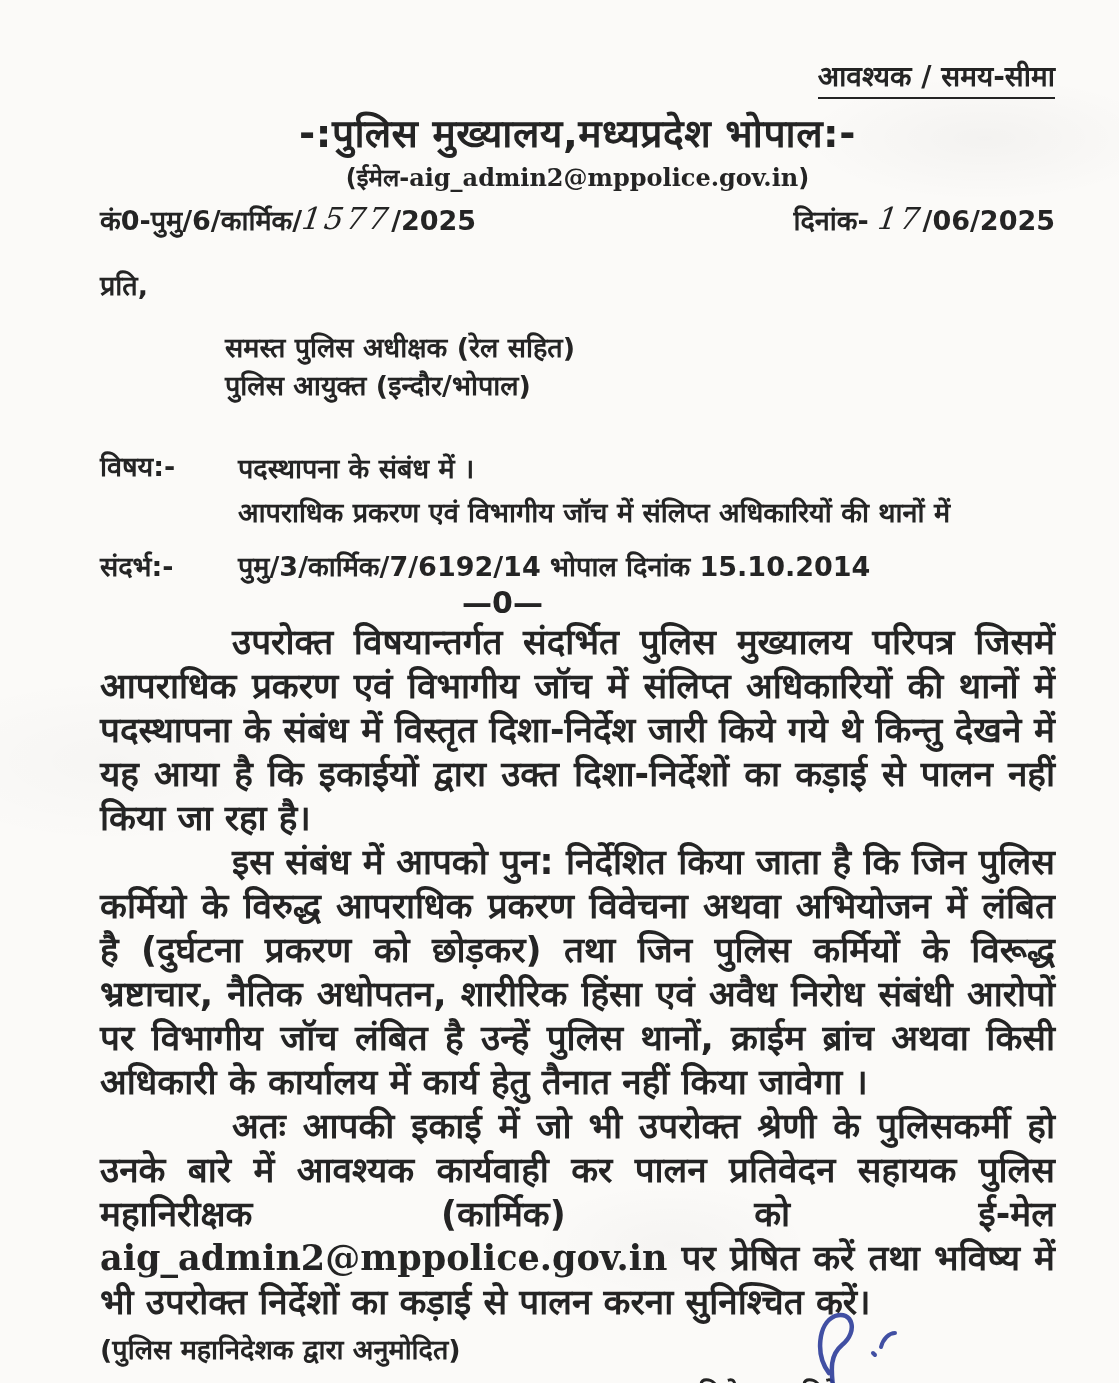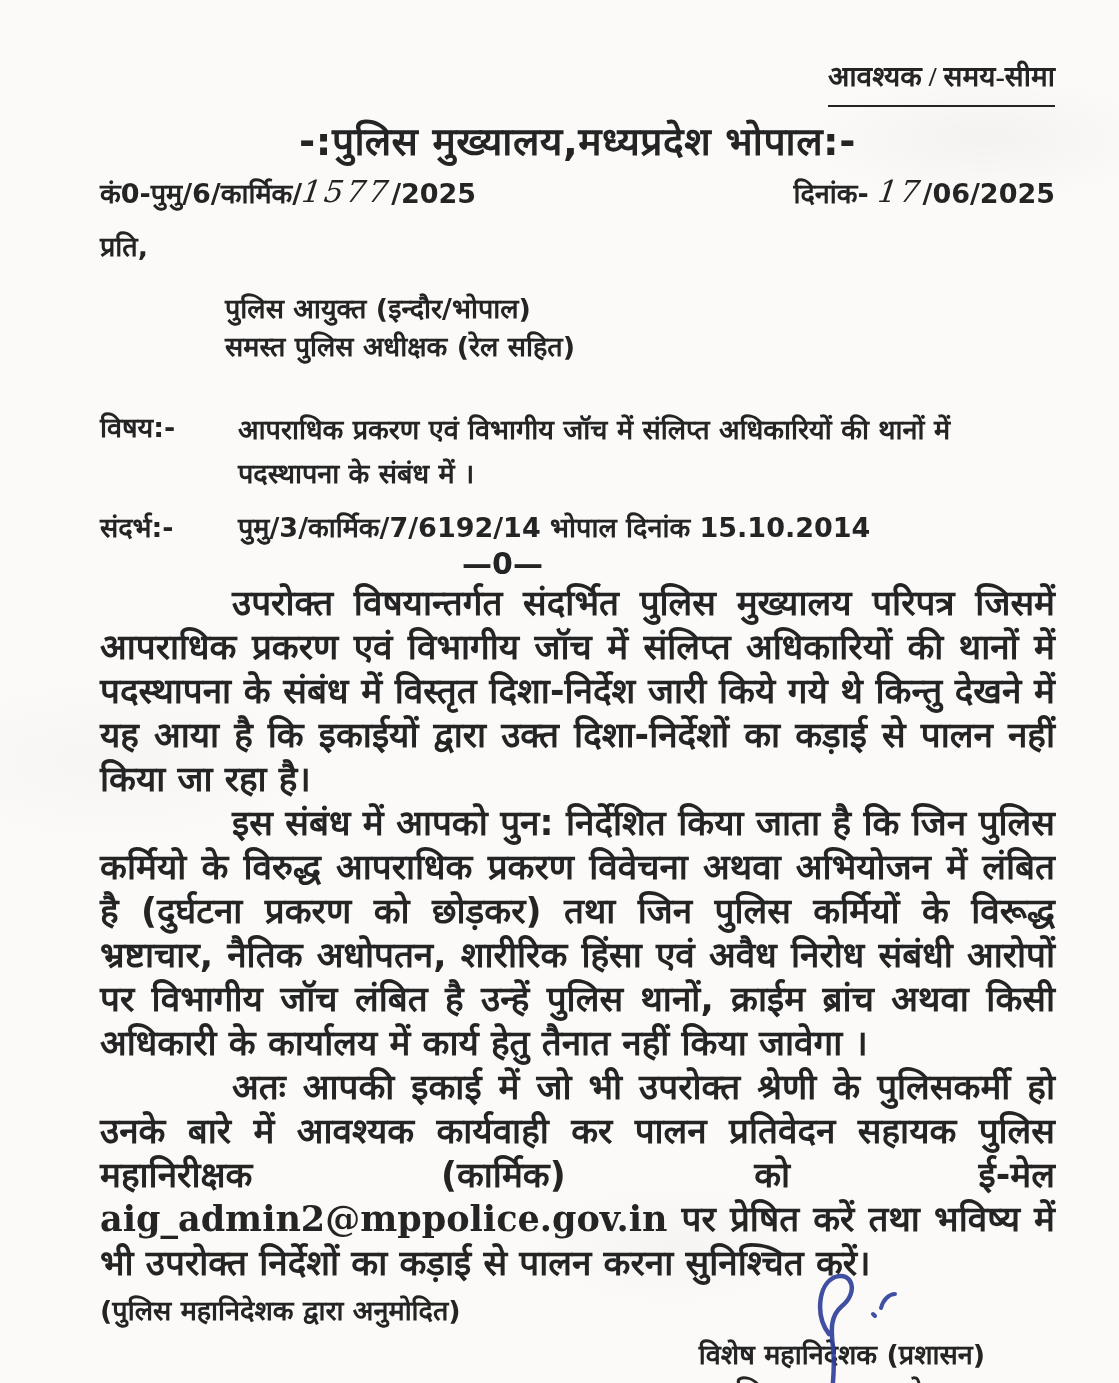--- a/index.html
+++ b/index.html
@@ -14,33 +14,33 @@
       #fbfaf8;
     color:#242424;
     font-family:"DejaVu Sans","Liberation Sans",sans-serif;
     font-weight:600;
     font-size:27px;
     box-sizing:border-box;
     padding:56px 64px 0 100px;
     overflow:hidden;
   }
   .tag-line{text-align:right;font-size:28px;font-weight:700;}
-  .tag-line .u{border-bottom:2px solid #242424;padding-bottom:11px;display:inline-block;font-family:Liberation Serif, serif;}
+  .tag-line .u{border-bottom:2px solid #242424;padding-bottom:3px;display:inline-block;}
   .title{text-align:center;font-size:39px;font-weight:700;margin-top:6px;letter-spacing:0.5px;}
   .email-line{text-align:center;font-size:24px;font-weight:700;margin-top:2px;}
   .latin{font-family:"DejaVu Serif","Liberation Serif",serif;font-weight:700;}
   .ref-row{display:flex;justify-content:space-between;align-items:baseline;margin-top:8px;}
   .hand{
     display:inline-block;
     font-family:"DejaVu Serif","Liberation Serif",serif;
     font-style:italic;font-weight:400;
     font-size:1.12em;letter-spacing:3px;
     transform:skewX(-8deg) translateY(-1px);
   }
-  .to-label{margin-top:16px;}
+  .to-label{margin-top:28px;}
   .addressee{margin-left:125px;margin-top:26px;line-height:38px;}
   .label-row{display:flex;align-items:flex-start;}
   .label-row .lbl{flex:0 0 138px;}
   .subject-block{margin-top:42px;}
   .subject-text{line-height:44px;max-width:720px;}
   .reference-row{margin-top:12px;}
   .divider{
     text-align:center;font-weight:700;font-size:30px;
     transform:translateX(-75px);
     margin-top:2px;line-height:34px;
@@ -74,38 +74,39 @@
 <body>
 
 <div class="page">
 
   <div class="tag-line">
     <span class="u">आवश्यक / समय-सीमा</span>
   </div>
 
   <div class="title">-:पुलिस मुख्यालय,मध्यप्रदेश भोपाल:-</div>
 
+  <div class="email-line"><span>(ईमेल-</span><span class="latin">aig_admin2@mppolice.gov.in</span><span>)</span></div>
 
   <div class="ref-row">
     <span class="nowrap"><span>कं0-पुमु/6/कार्मिक/</span><span class="hand">1577</span><span>/2025</span></span>
     <span class="nowrap"><span>दिनांक- </span><span class="hand">17</span><span>/06/2025</span></span>
   </div>
 
   <div class="to-label">प्रति,</div>
 
   <div class="addressee">
+    <div>समस्त पुलिस अधीक्षक (रेल सहित)</div>
     <div>पुलिस आयुक्त (इन्दौर/भोपाल)</div>
-    <div>समस्त पुलिस अधीक्षक (रेल सहित)</div>
   </div>
 
   <div class="label-row subject-block">
     <span class="lbl">विषय:-</span>
     <div class="subject-text">
+      <div>पदस्थापना के संबंध में  ।</div>
       <div>आपराधिक प्रकरण एवं विभागीय जॉच में संलिप्त अधिकारियों की थानों में</div>
-      <div>पदस्थापना के संबंध में  ।</div>
     </div>
   </div>
 
   <div class="label-row reference-row">
     <span class="lbl">संदर्भ:-</span>
     <div>पुमु/3/कार्मिक/7/6192/14 भोपाल दिनांक 15.10.2014</div>
   </div>
 
   <div class="divider">—0—</div>
 

